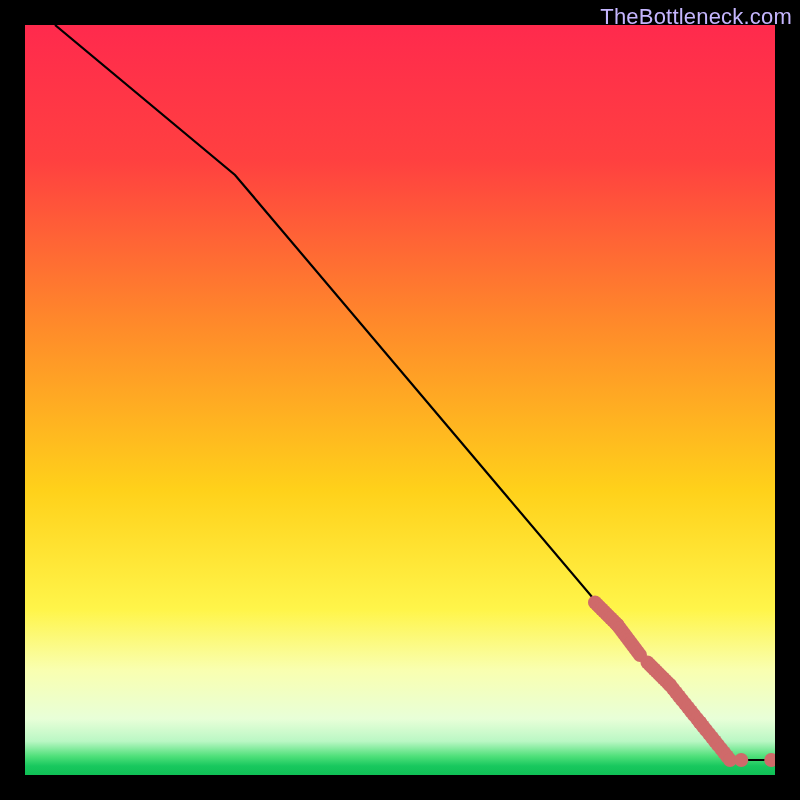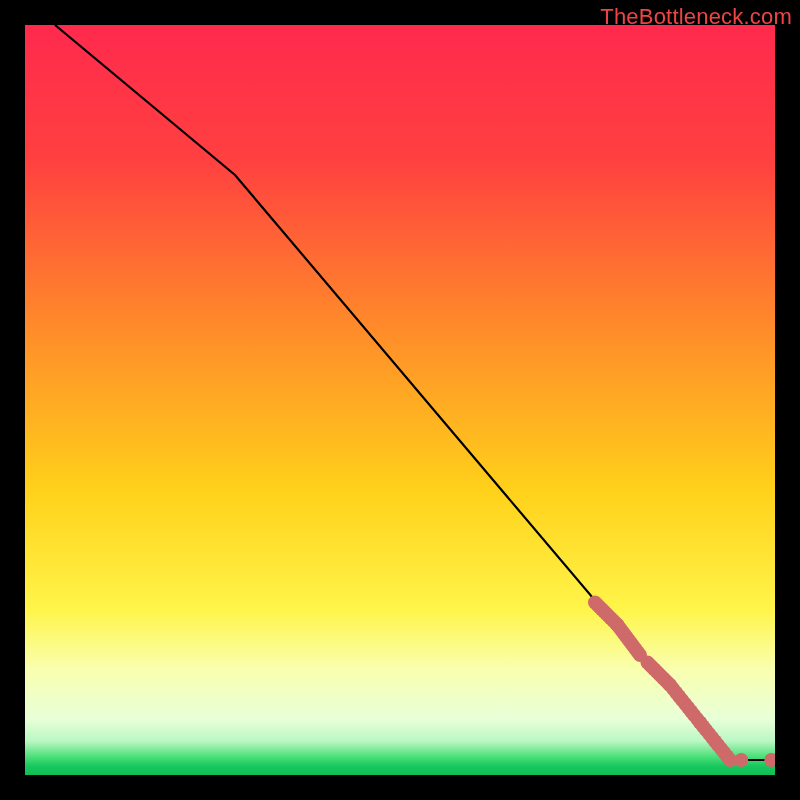--- a/index.html
+++ b/index.html
@@ -13,21 +13,21 @@
   .canvas {
     position: relative;
     width: 800px;
     height: 800px;
     background: #000;
   }
   .watermark {
     position: absolute;
     top: 4px;
     right: 8px;
-    color: #ef4444;
+    color: #c4b5fd;
     font-size: 22px;
     font-weight: 500;
     letter-spacing: 0.2px;
     z-index: 20;
   }
   .plot {
     position: absolute;
     left: 25px;
     top: 25px;
     width: 750px;

